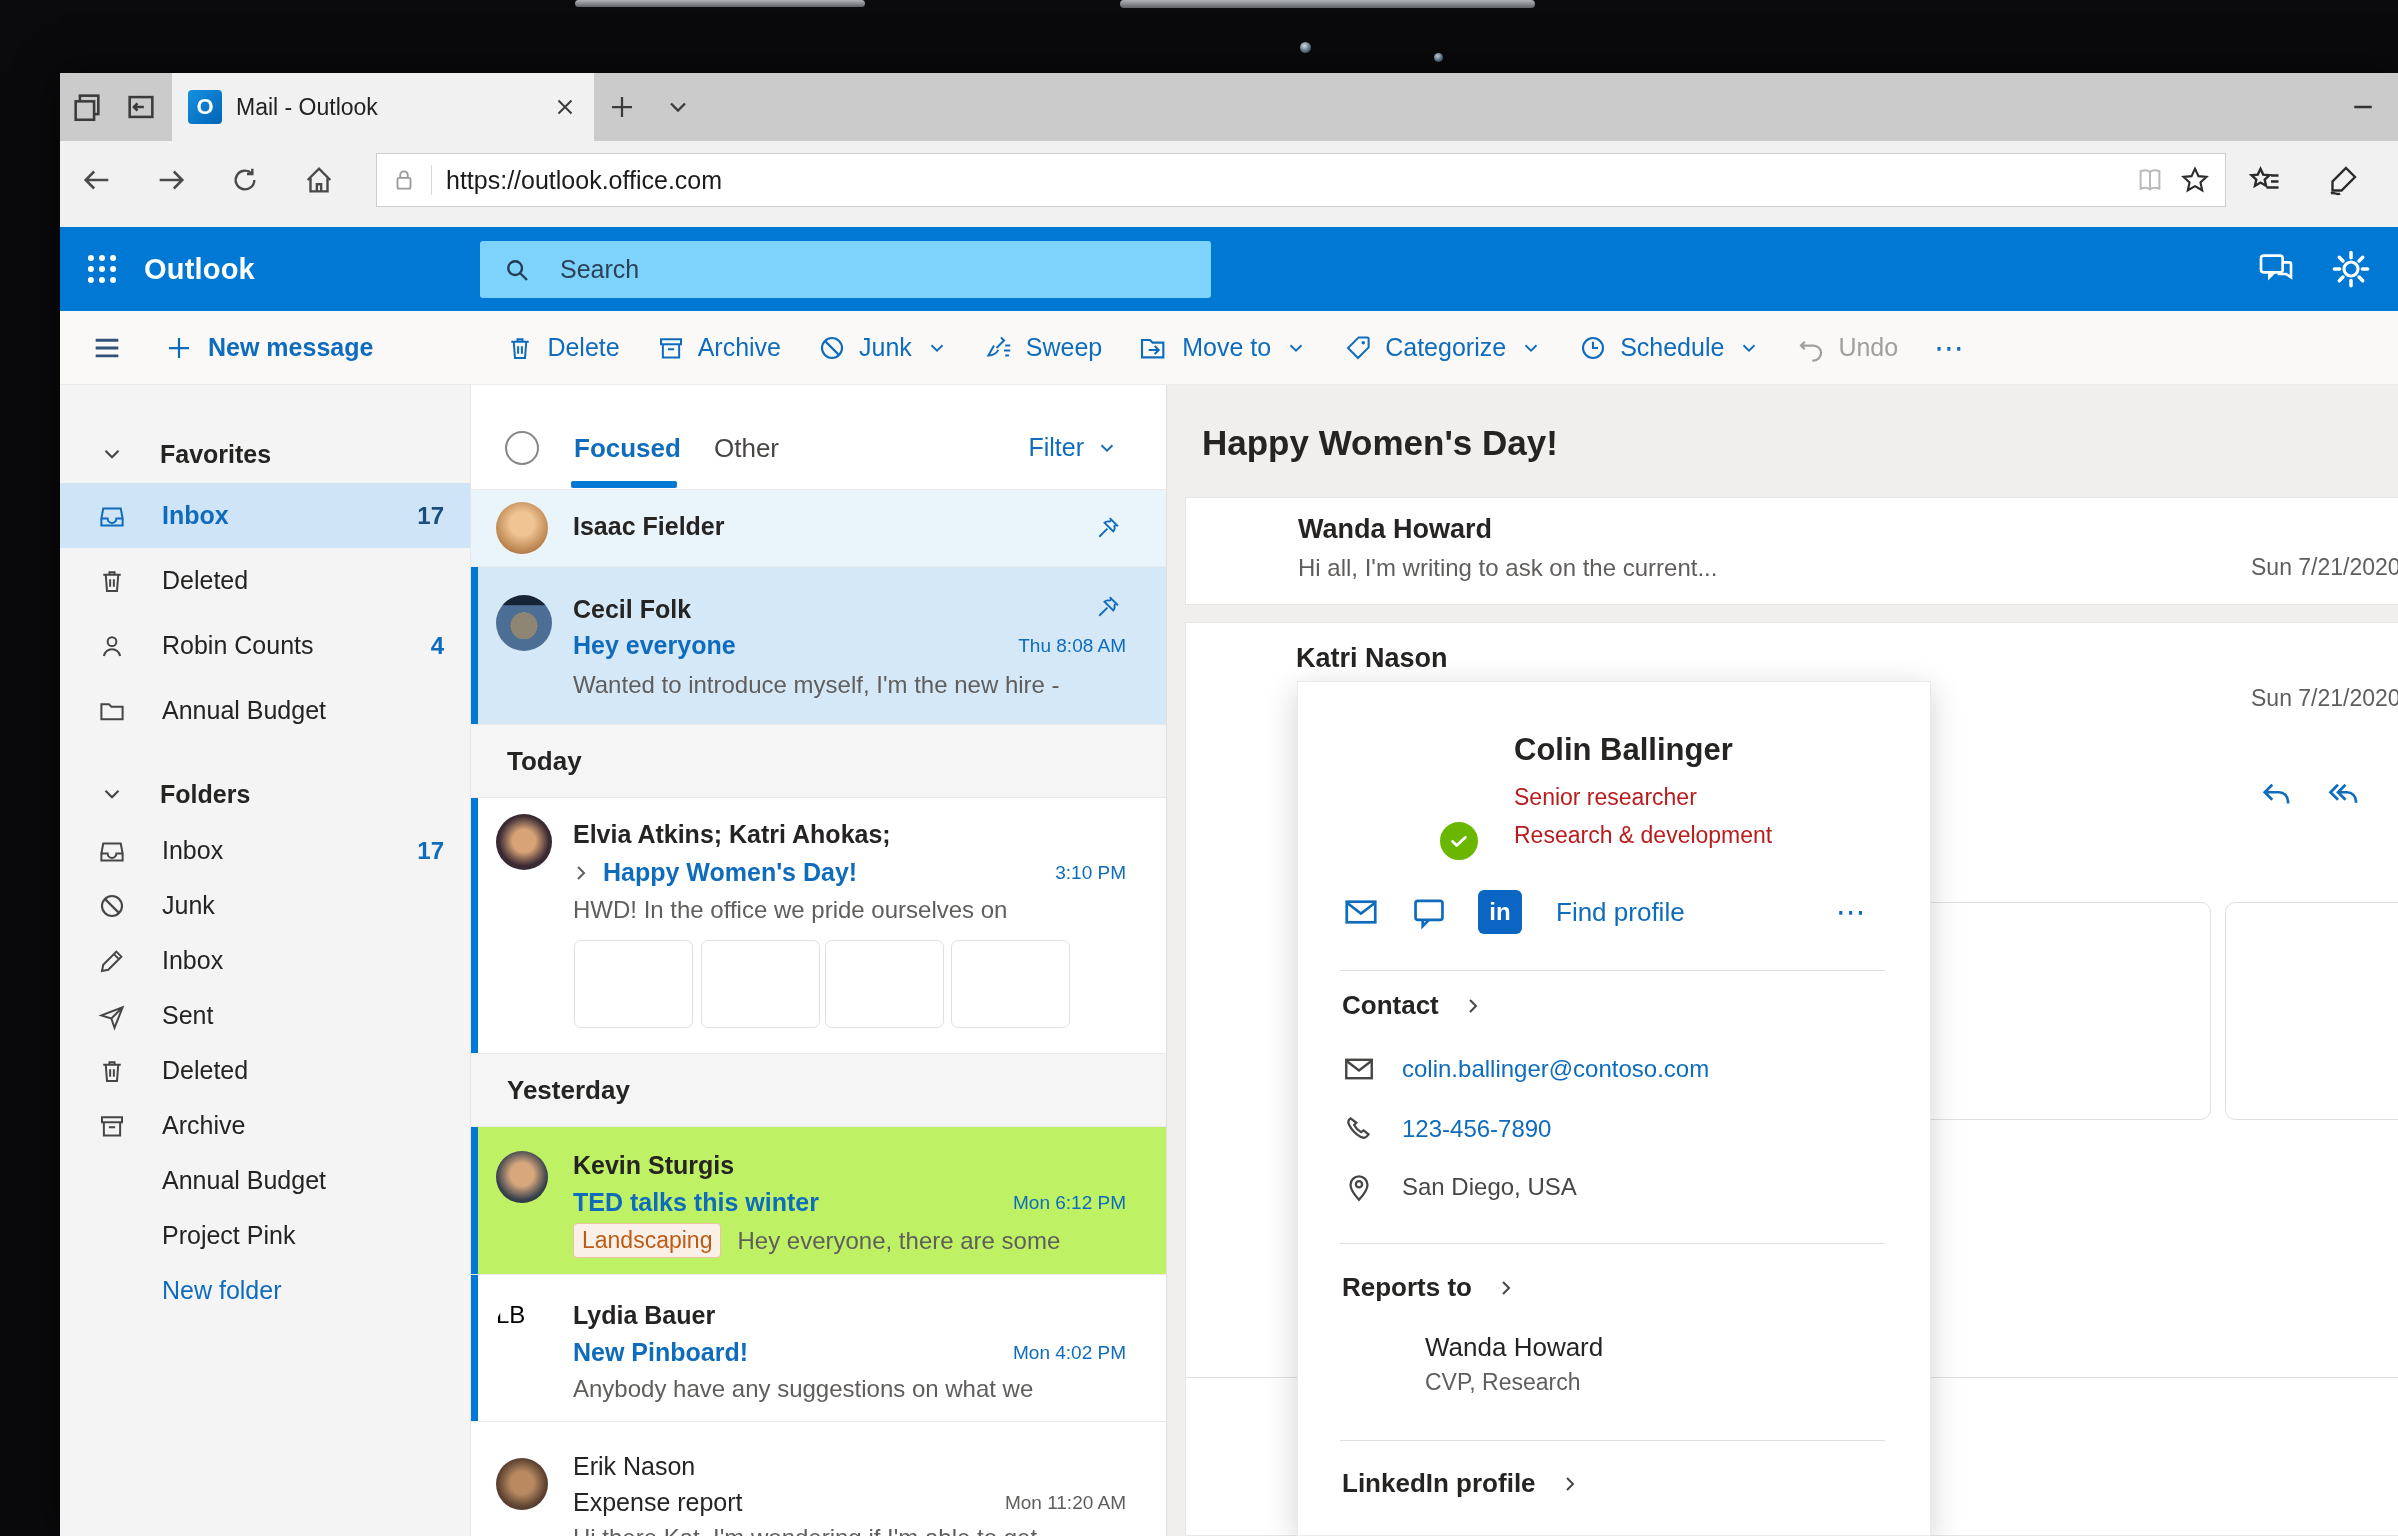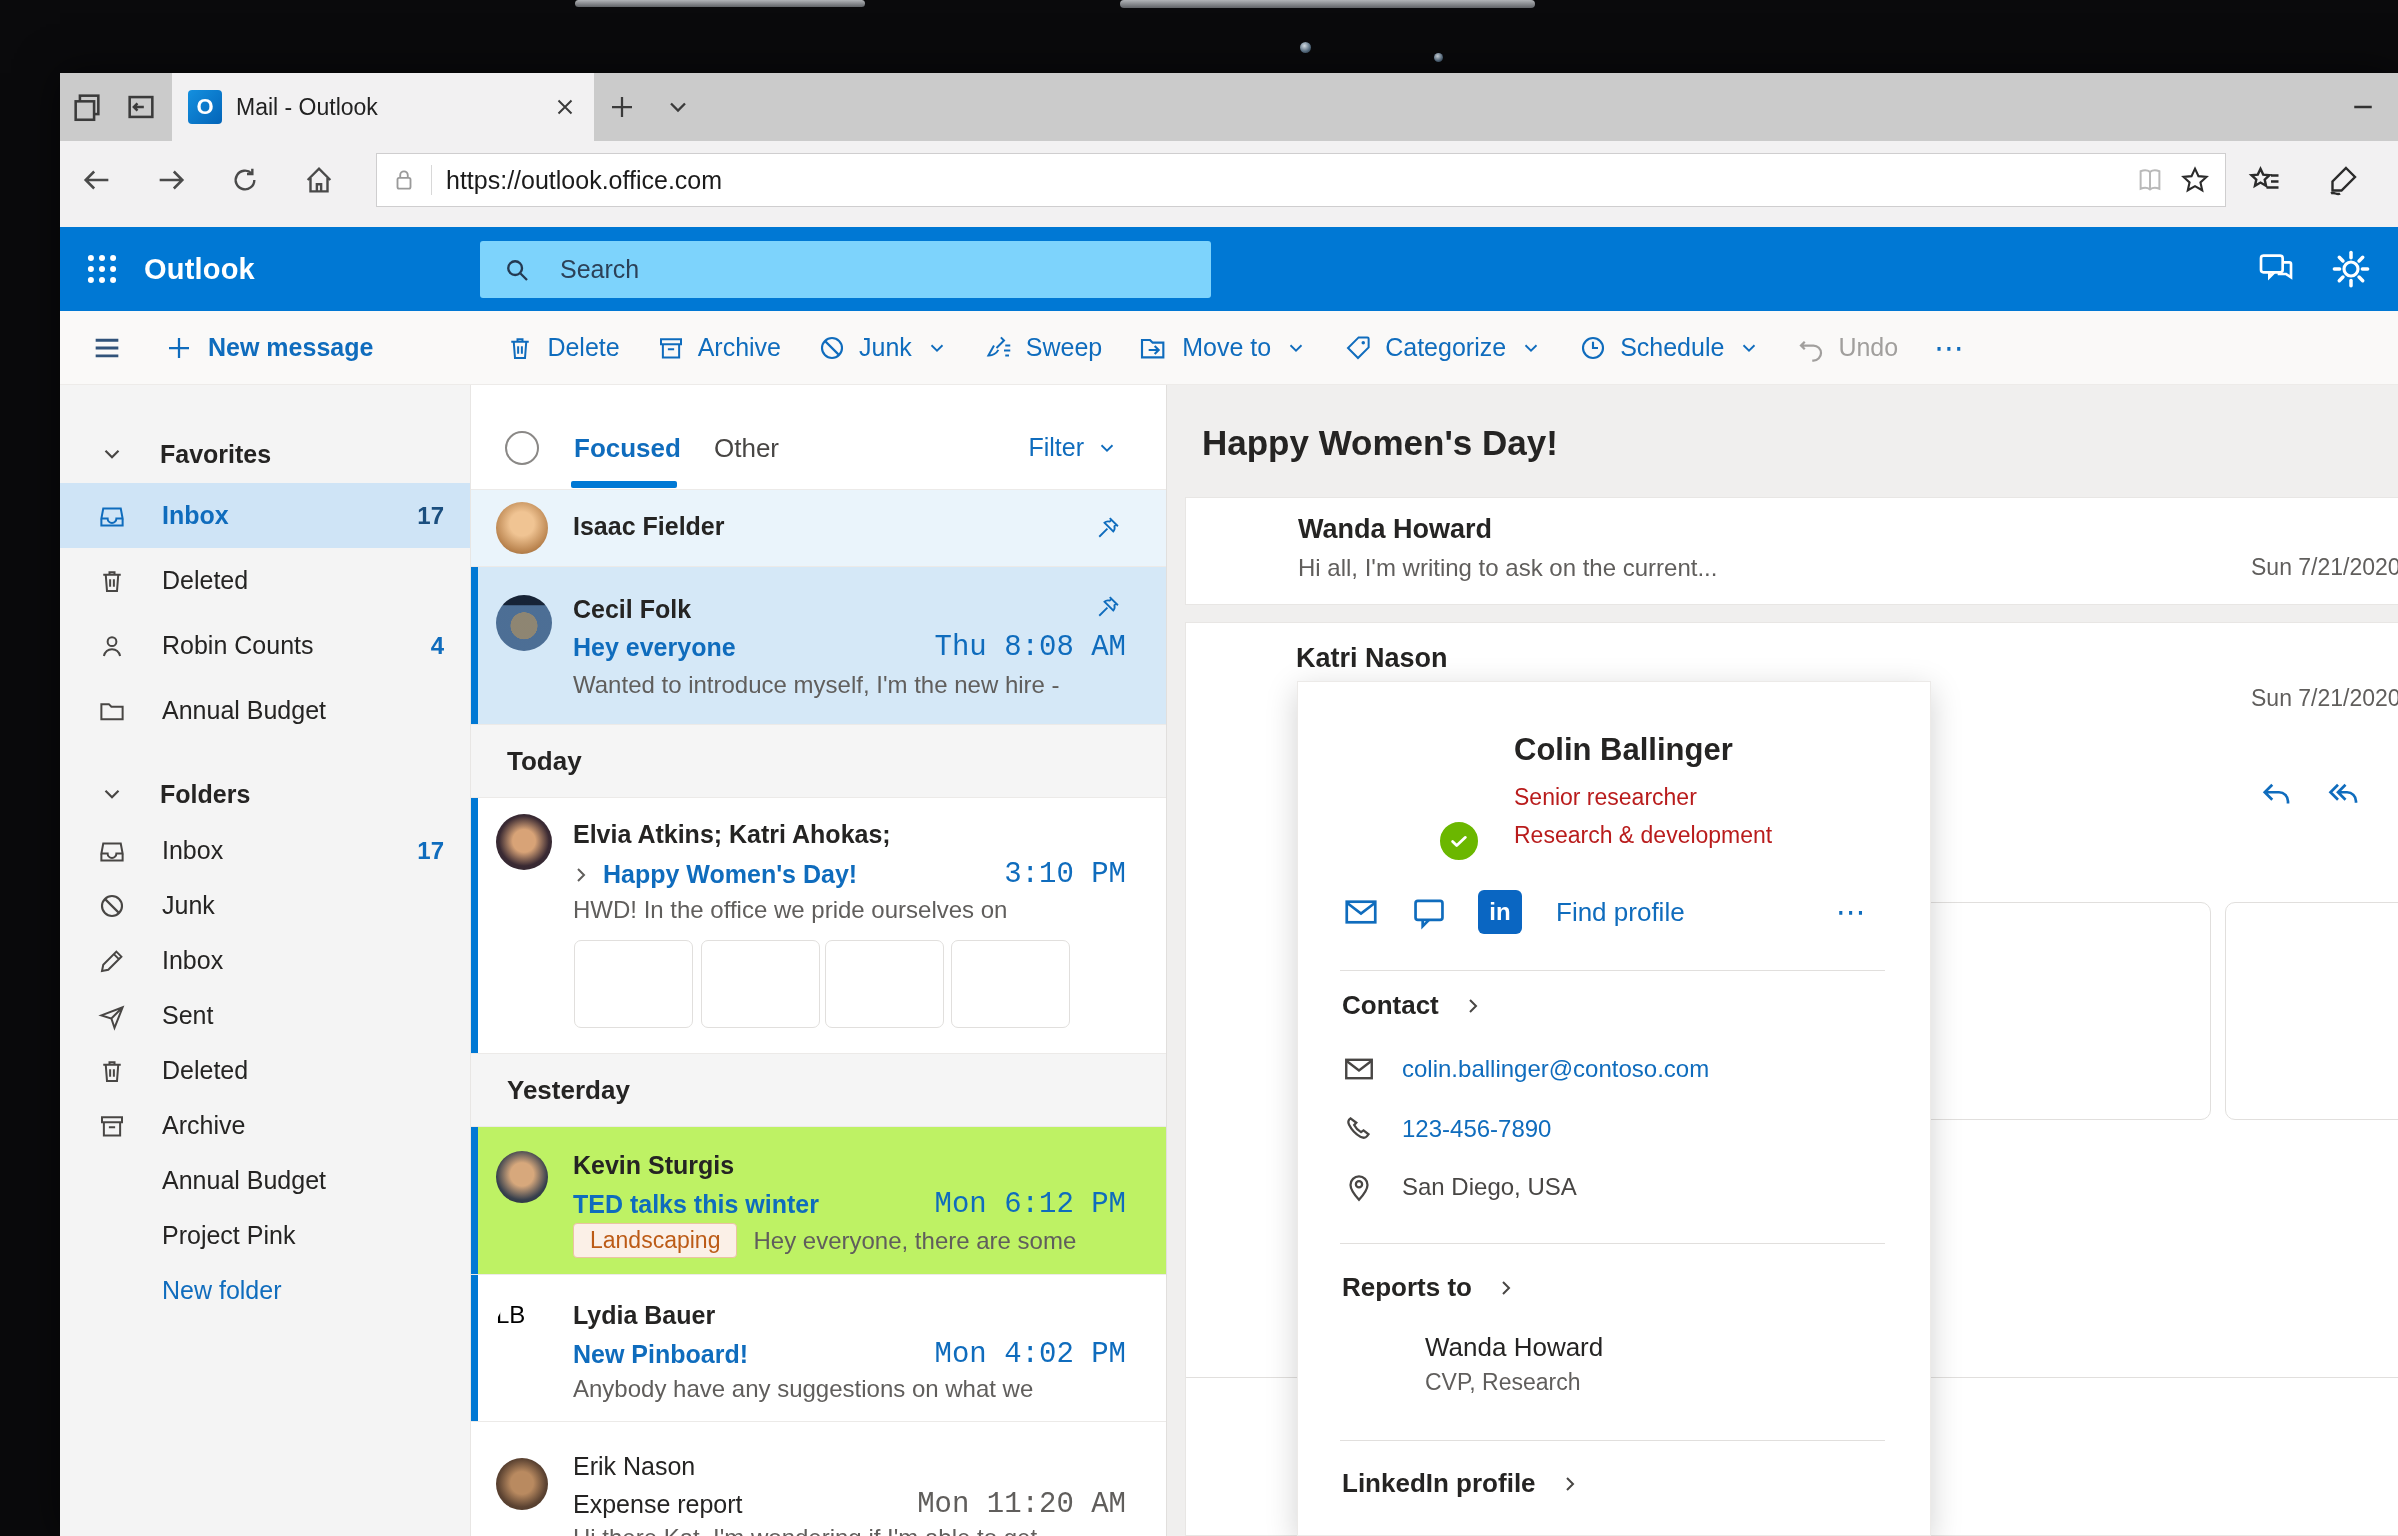--- a/index.html
+++ b/index.html
@@ -84,27 +84,27 @@
   .focus-underline{position:absolute;left:100px;top:96px;width:106px;height:7px;background:#0078d4;border-radius:2px;}
   .tab-other{position:absolute;left:243px;top:48px;color:#484644;font-size:26px;}
   .filter{position:absolute;right:48px;top:48px;color:#0f6cbd;font-size:25px;display:flex;gap:12px;align-items:center;}
   .rowmail{position:relative;border-top:1px solid #eceae8;}
   .rowmail .bar{position:absolute;left:0;top:0;bottom:0;width:7px;background:#0078d4;}
   .av{position:absolute;border-radius:50%;overflow:hidden;}
   .sender{position:absolute;left:102px;font-weight:bold;color:#252423;font-size:25px;white-space:nowrap;}
   .subjline{position:absolute;left:102px;right:40px;display:flex;align-items:center;gap:10px;white-space:nowrap;}
   .subj{color:#0f6cbd;font-weight:bold;font-size:25px;overflow:hidden;flex:1;}
   .subj.read{color:#252423;font-weight:normal;}
-  .mtime{color:#0f6cbd;font-size:29px;flex:none;font-family:Liberation Mono, monospace;}
+  .mtime{color:#0f6cbd;font-size:19px;flex:none;}
   .mtime.read{color:#605e5c;}
   .preview{position:absolute;left:102px;right:40px;color:#605e5c;font-size:24px;white-space:nowrap;overflow:hidden;}
   .pin{position:absolute;right:44px;color:#0f6cbd;}
   .grouplbl{height:72px;background:#f5f5f5;display:flex;align-items:center;padding-left:36px;font-weight:bold;color:#252423;font-size:26px;border-top:1px solid #eceae8;}
   .tagline{position:absolute;left:102px;right:40px;display:flex;align-items:center;gap:16px;}
-  .tag{border:1px solid #eac3a2;background:#fbf0e7;color:#bc5b16;font-size:23px;padding:3px 16px;border-radius:4px;flex:none;}
+  .tag{border:1px solid #eac3a2;background:#fbf0e7;color:#bc5b16;font-size:23px;padding:3px 8px;border-radius:4px;flex:none;}
   .tagline .ptxt{color:#605e5c;font-size:24px;white-space:nowrap;overflow:hidden;}
   .thumb{position:absolute;top:142px;width:117px;height:86px;border-radius:7px;border:1px solid #e1dfdd;}
   .chev-sm{color:#605e5c;display:flex;}
 
   
   .reading{flex:1;background:#f0efee;position:relative;overflow:hidden;}
   .rp-title{position:absolute;left:35px;top:38px;font-size:35px;font-weight:bold;color:#252423;}
   .rcard{position:absolute;left:18px;right:0;background:#fff;border:1px solid #e8e6e4;border-right:0;overflow:hidden;}
   .wanda-card{top:112px;height:106px;}
   .katri-card{top:237px;bottom:0;}

